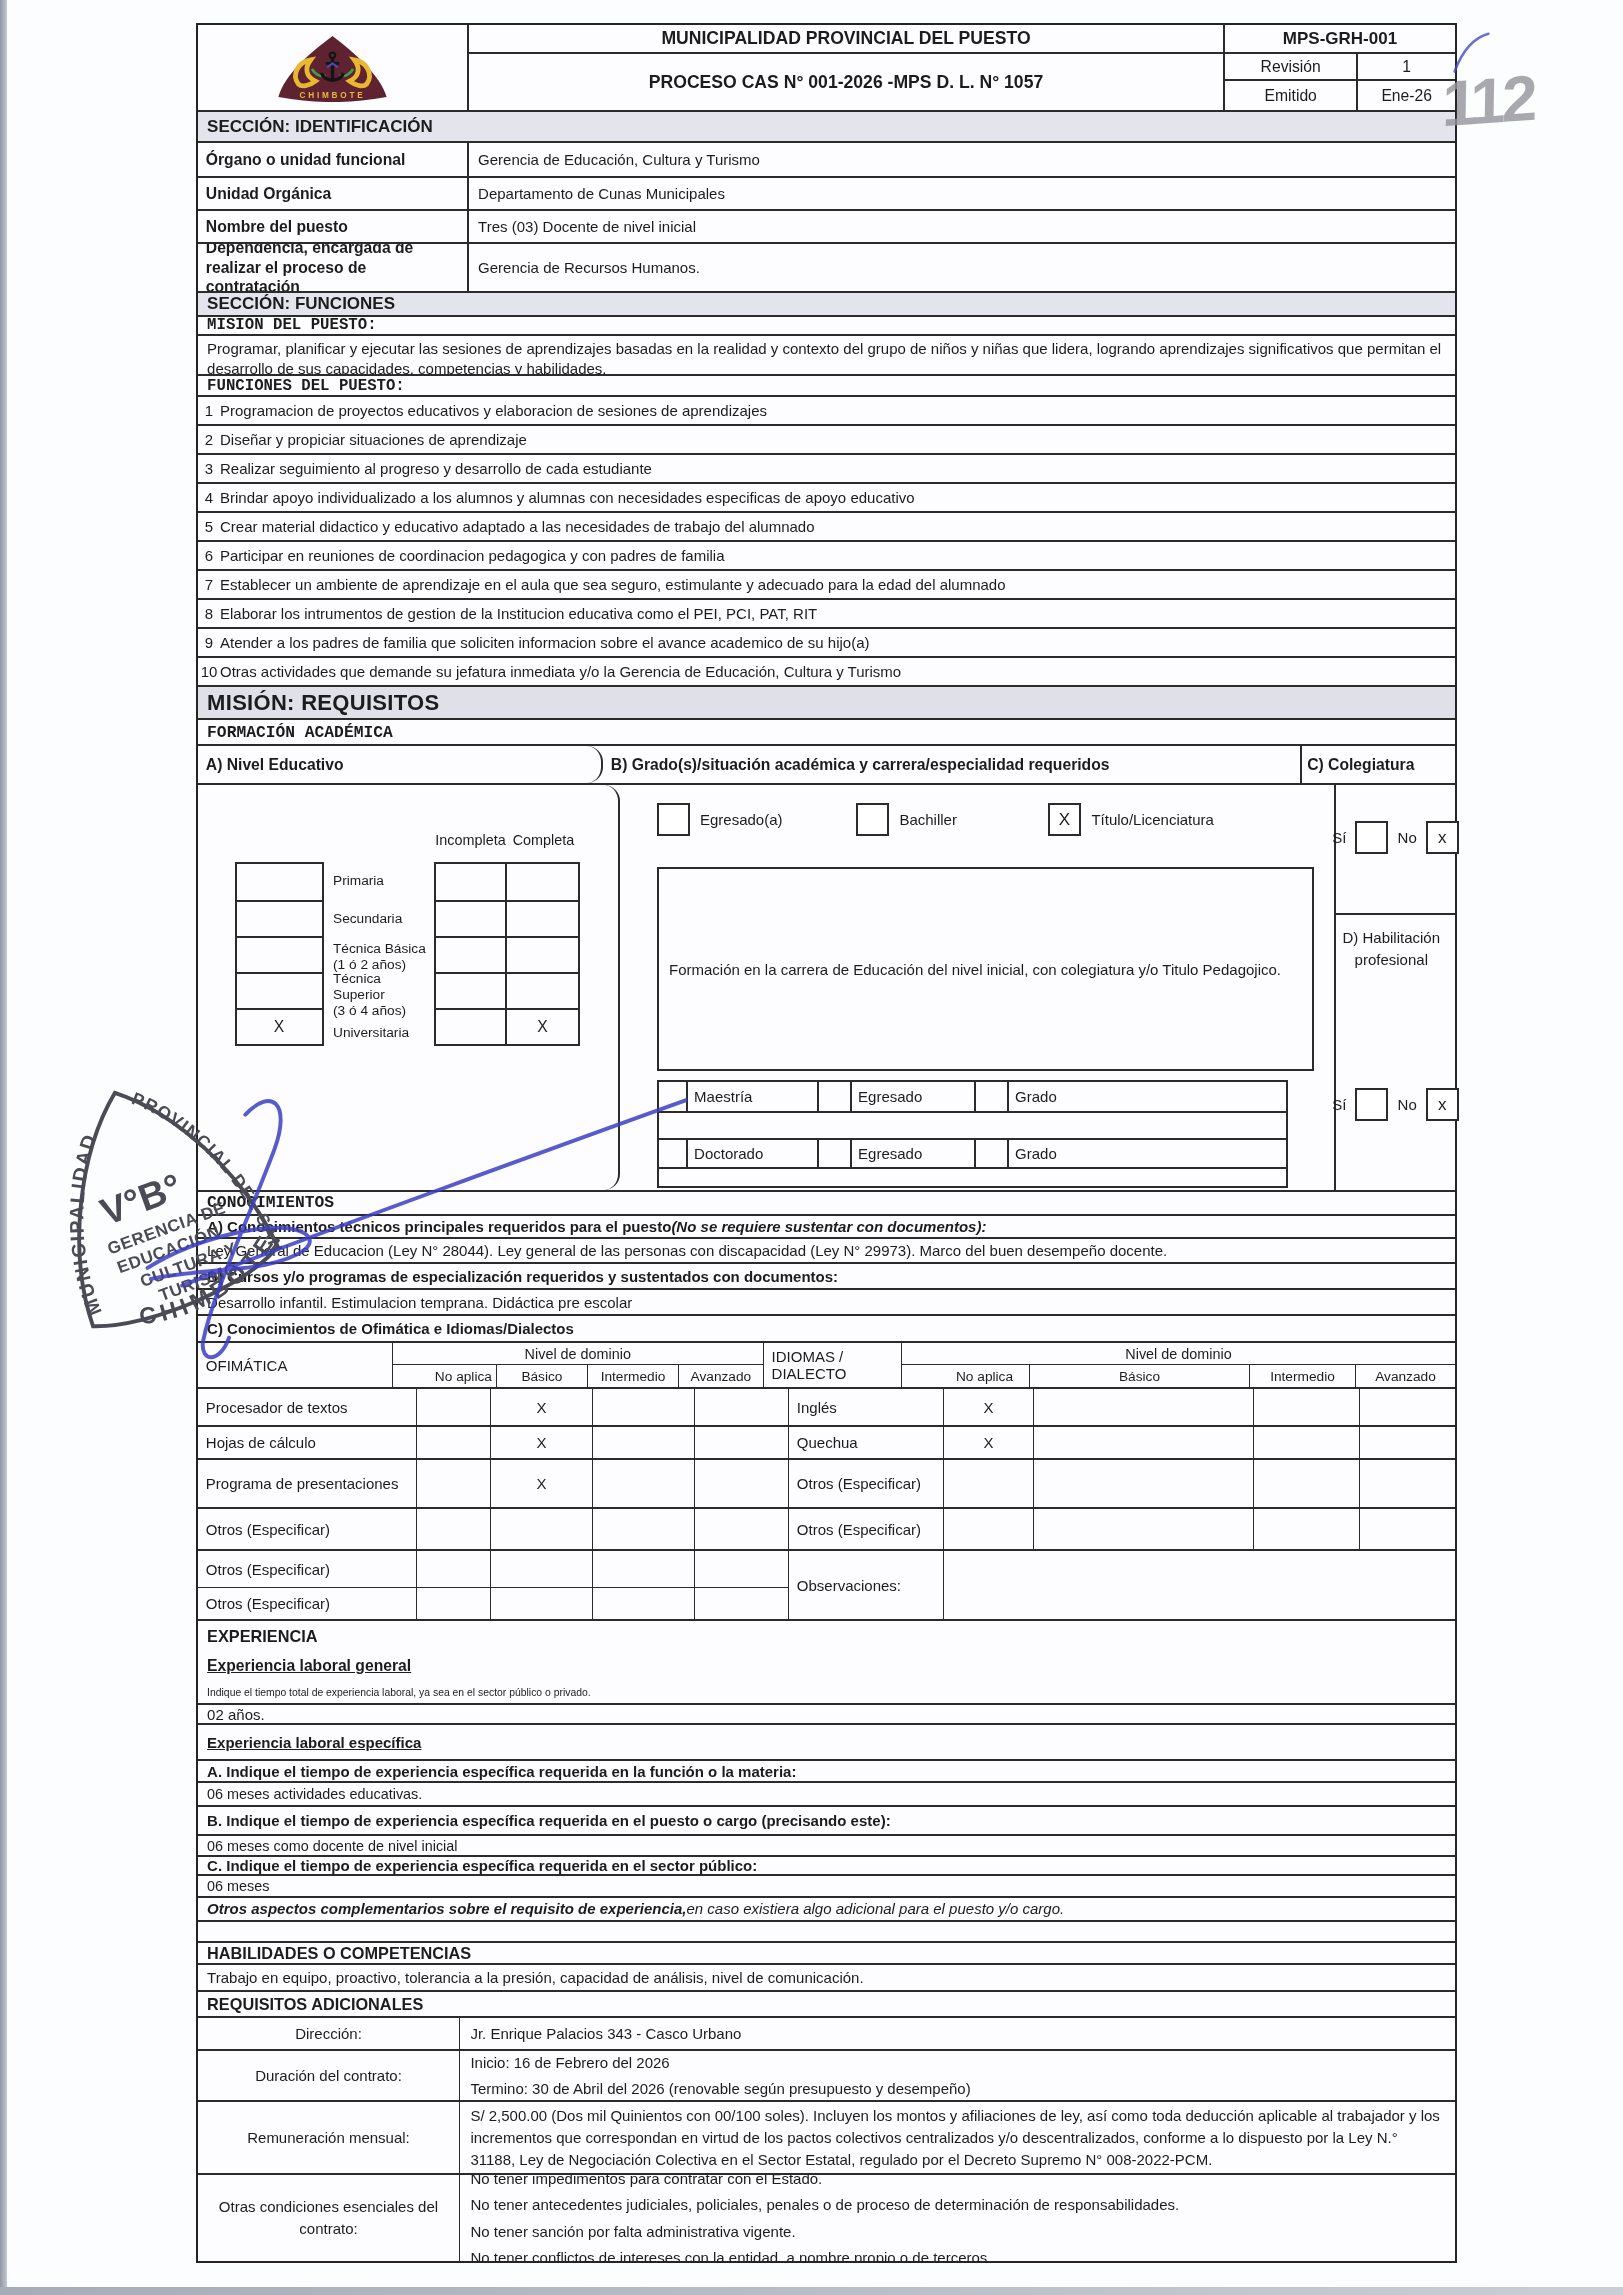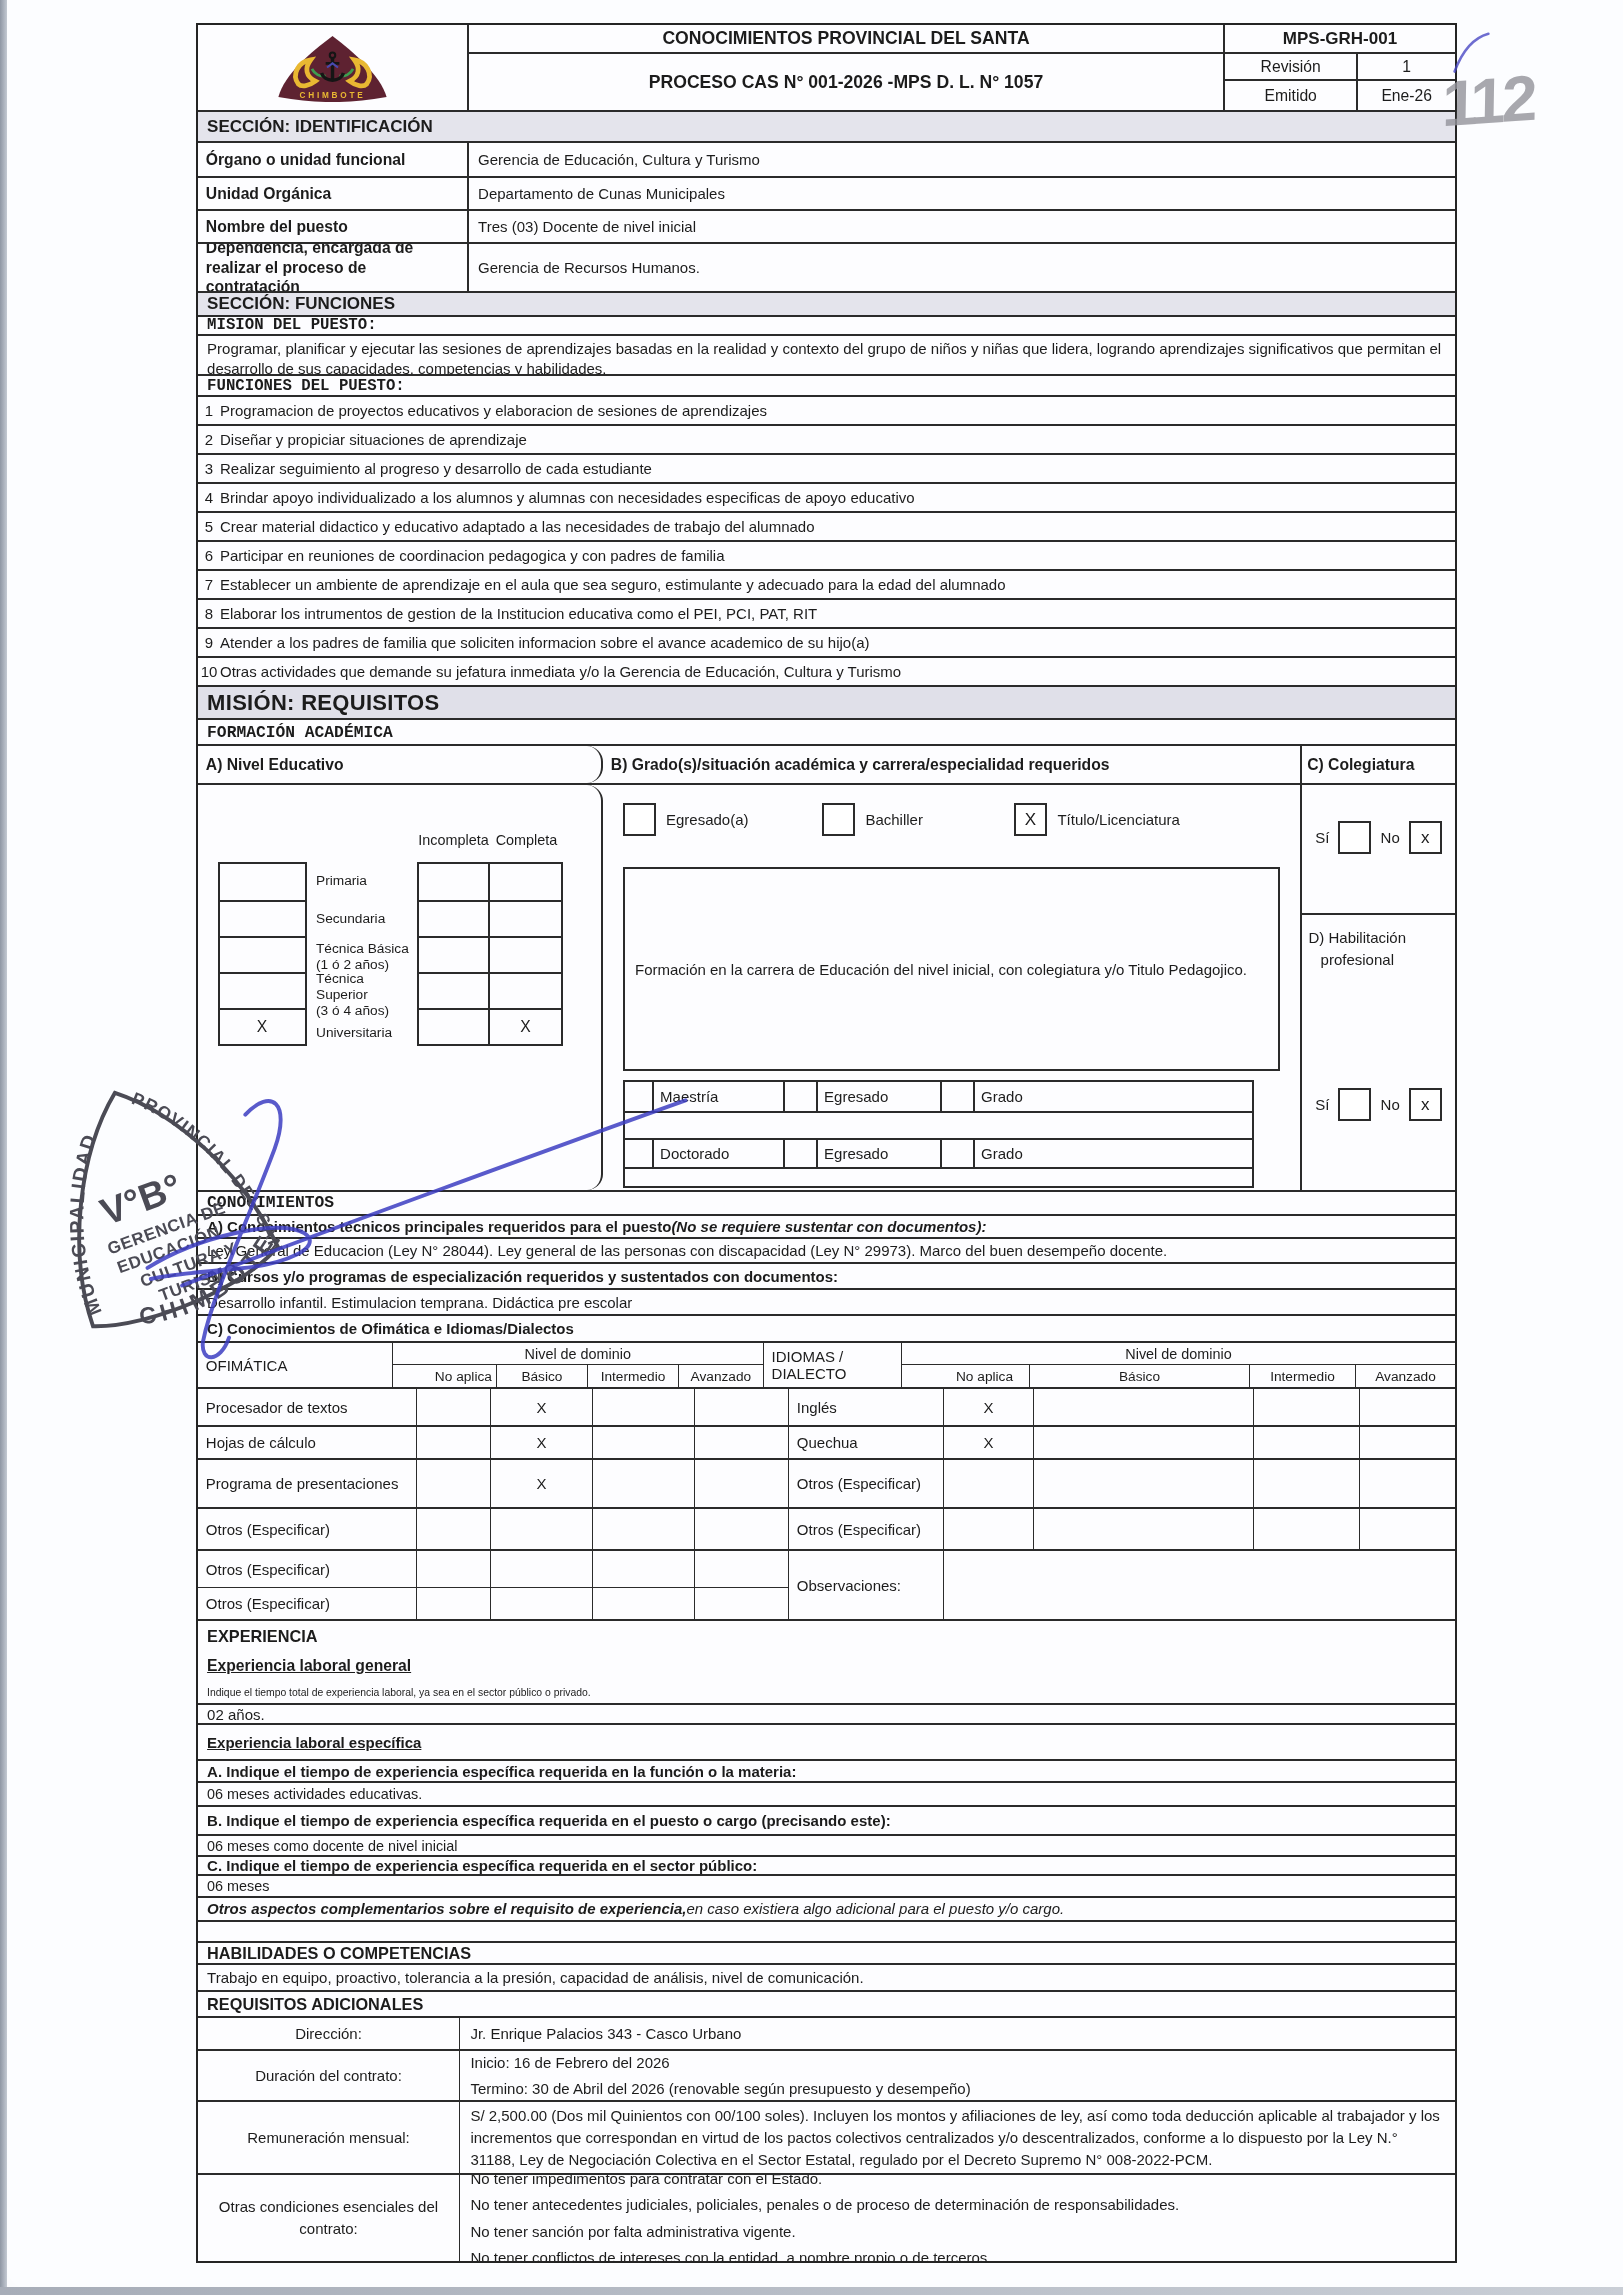--- a/index.html
+++ b/index.html
@@ -42,21 +42,21 @@
   .id-value{flex:1;display:flex;align-items:center;padding:0 9.1px;font-size:15px;}
   
   .fnrow{border-top:2px solid #2b2b2b;display:flex;align-items:center;height:29px;font-size:15px;overflow:hidden;}
   .fn-num{width:22px;text-align:center;flex:none;}
   
   .fa-header{border-top:2px solid #2b2b2b;display:flex;height:39px;font-weight:bold;font-size:15.7px;}
   .fa-body{border-top:2px solid #2b2b2b;display:flex;height:407px;}
   .fa-ca{width:405px;border-right:2px solid #2b2b2b;position:relative;padding:6.5px 7.8px;border-radius:16px;}
   .fa-cbcol{width:699px;border-right:2px solid #2b2b2b;position:relative;padding:6.5px 7.8px;}
   .fa-cc{flex:1;position:relative;padding:6.5px 5.2px;}
-  .fa-body .fa-ca,.fa-body .fa-cbcol{padding:4px;}
+  .fa-body .fa-ca,.fa-body .fa-cbcol{padding:4px;margin-left:17px;}
   .fa-body .fa-cc{padding:0;display:flex;flex-direction:column;}
   .inc-comp{position:absolute;left:219px;top:47px;width:146px;display:flex;font-size:14.4px;}
   .inc-comp span{width:50%;text-align:center;}
   .lv-boxes{position:absolute;left:19.6px;top:77px;width:89px;border:2px solid #2b2b2b;}
   .lv-box{height:36px;border-top:2px solid #2b2b2b;display:flex;align-items:center;justify-content:center;font-size:15.7px;}
   .lv-box:first-child{border-top:none;}
   .lv-labels{position:absolute;left:118px;top:77px;width:102px;}
   .lv-label{height:38px;display:flex;flex-direction:column;justify-content:center;font-size:13.7px;line-height:1.15;}
   .grid2{position:absolute;left:219px;top:77px;width:146px;border:2px solid #2b2b2b;}
   .g2row{display:flex;height:36px;border-top:2px solid #2b2b2b;}
@@ -127,21 +127,21 @@
         <path d="M130,52 C126,60 118,64 110,62" fill="none" stroke="#3f9e4f" stroke-width="4"></path>
         <circle cx="100" cy="32" r="4" fill="none" stroke="#151515" stroke-width="3"></circle>
         <line x1="100" y1="36" x2="100" y2="68" stroke="#151515" stroke-width="5"></line>
         <line x1="90" y1="44" x2="110" y2="44" stroke="#151515" stroke-width="4"></line>
         <path d="M84,58 C88,72 112,72 116,58" fill="none" stroke="#151515" stroke-width="5"></path>
         <path d="M92,50 l8,-6 l8,6" fill="none" stroke="#4a4ab0" stroke-width="3"></path>
         <text x="100" y="94" text-anchor="middle" font-size="12" font-weight="bold" fill="#e9b832" letter-spacing="4" font-family="Liberation Sans, sans-serif">CHIMBOTE</text>
       </svg>
     </div>
     <div class="hdr-mid">
-      <div class="hdr-mid-top">CONOCIMIENTOS PROVINCIAL DEL SANTA</div>
+      <div class="hdr-mid-top">MUNICIPALIDAD PROVINCIAL DEL PUESTO</div>
       <div class="hdr-mid-bot">PROCESO CAS N° 001-2026 -MPS D. L. N° 1057</div>
     </div>
     <div class="hdr-right">
       <div class="hdr-code">MPS-GRH-001</div>
       <div class="hdr-rrow">
         <div class="hdr-rcell1">Revisión</div>
         <div class="hdr-rcell2">1</div>
       </div>
       <div class="hdr-rrow">
         <div class="hdr-rcell1">Emitido</div>

